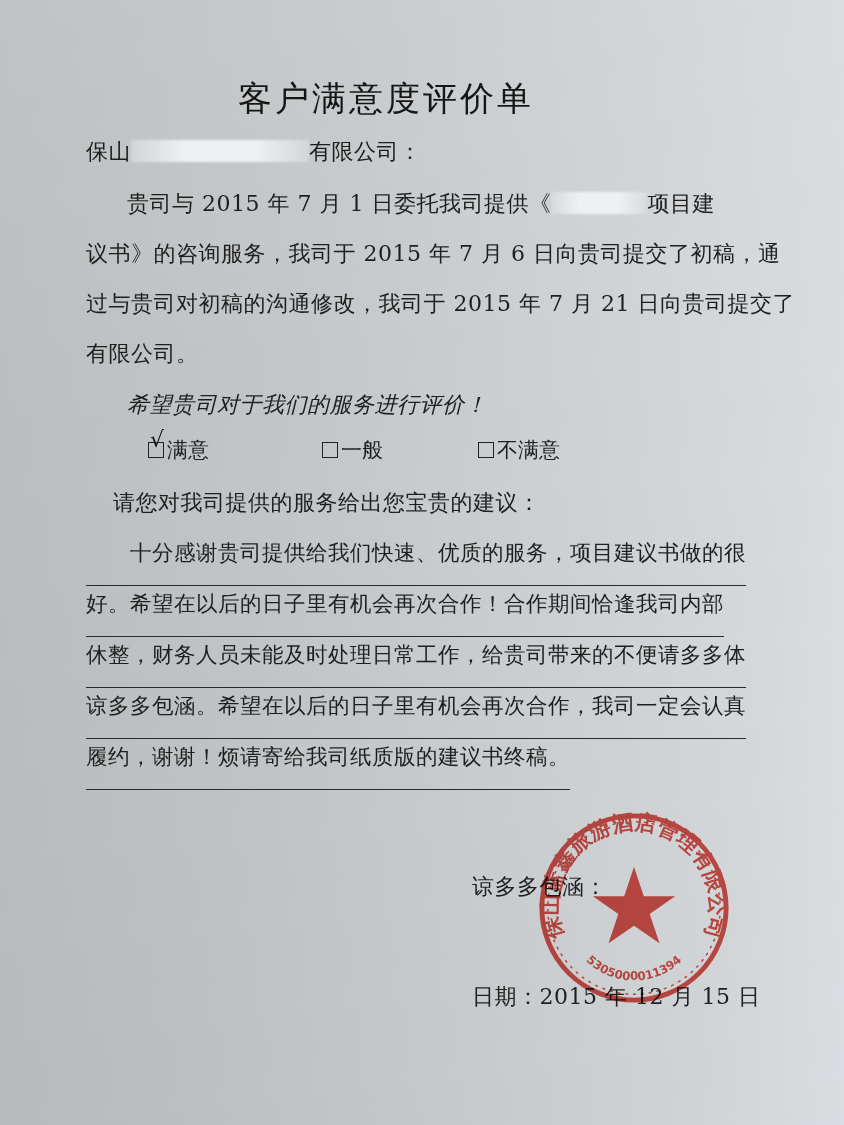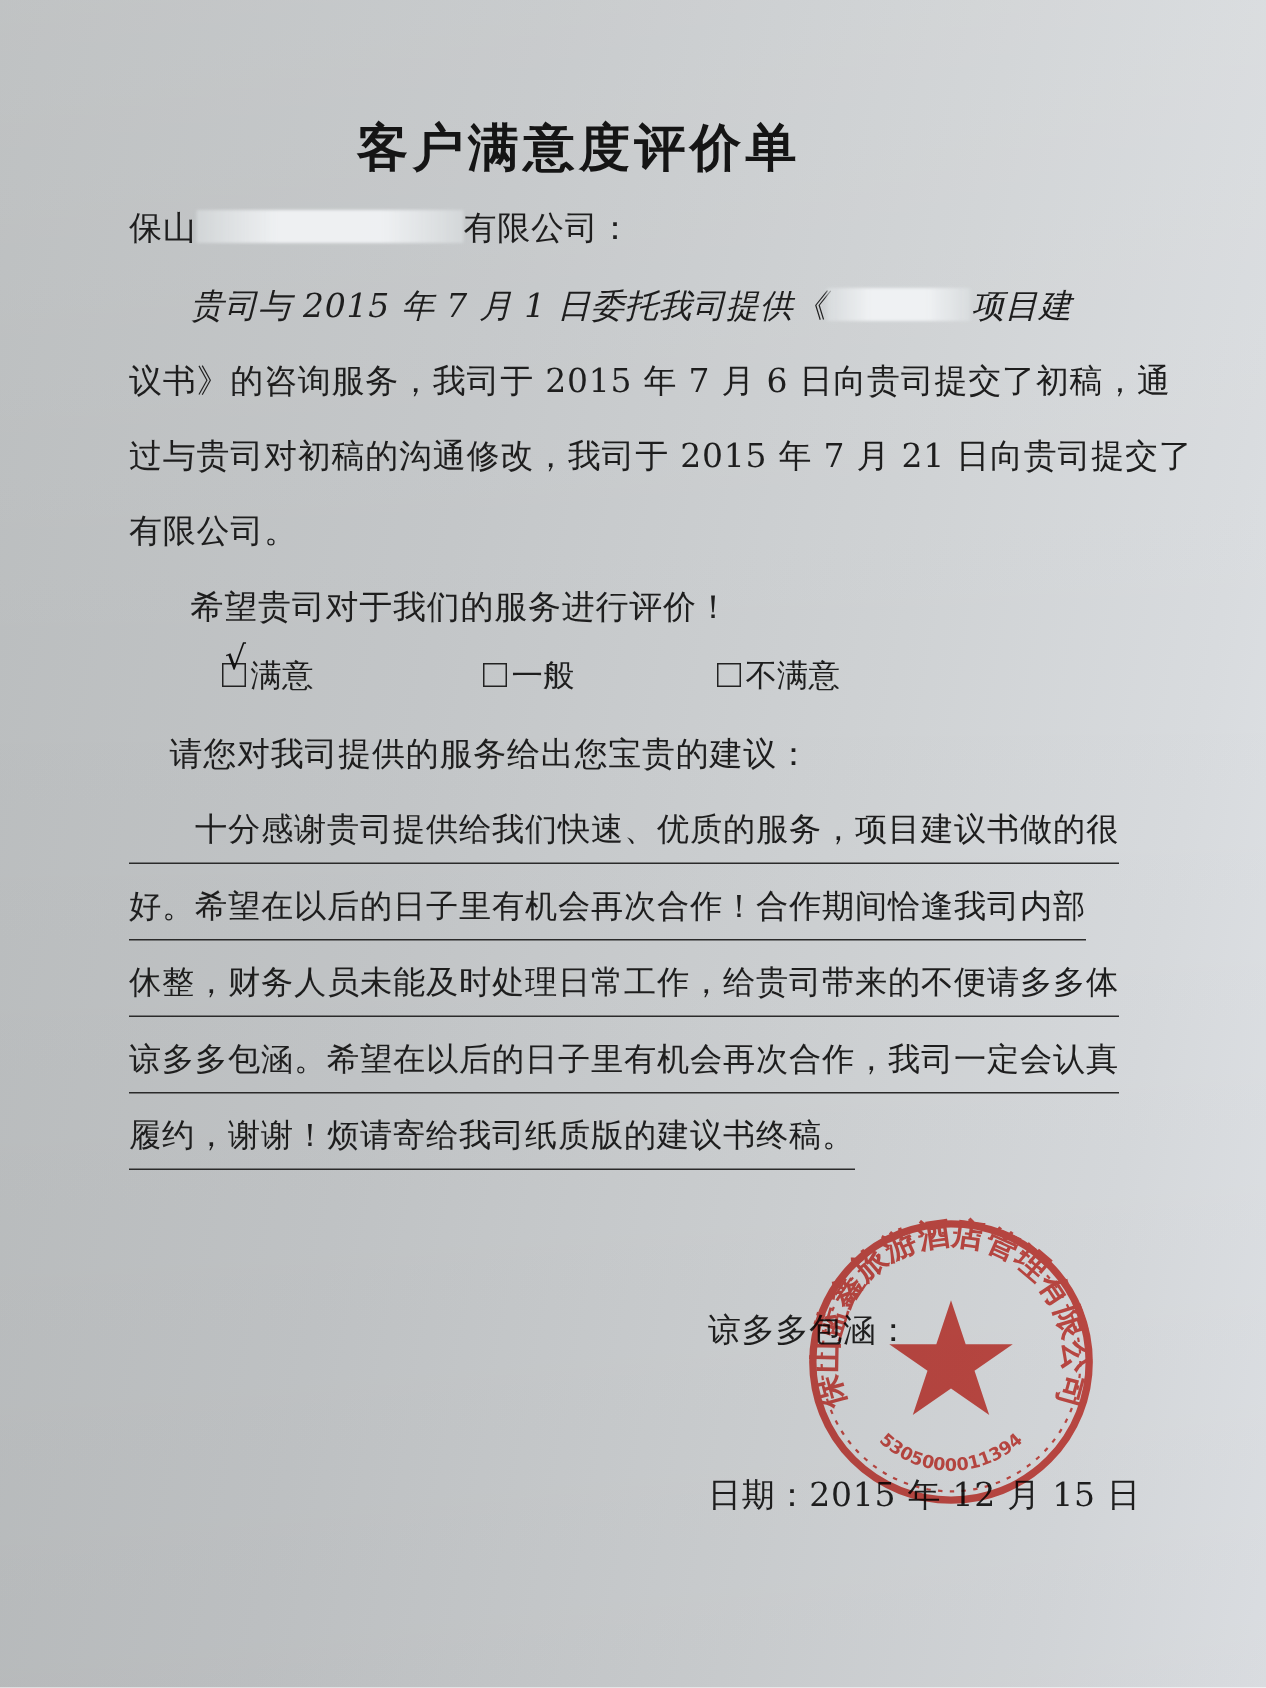--- a/index.html
+++ b/index.html
@@ -9,50 +9,50 @@
     font-family: "DejaVu Serif", "Liberation Serif", serif;
     color: #1e1e1e;
   }
   .paper-shade {
     position: absolute; inset: 0;
     background: linear-gradient(180deg, rgba(255,255,255,0.10) 0%, rgba(0,0,0,0) 40%, rgba(0,0,0,0.04) 100%);
     pointer-events: none;
   }
   .title {
     position: absolute; top: 76px; left: 0; width: 772px; text-align: center;
-    font-size: 34px; letter-spacing: 3px; color: #151515; font-weight: bold;
+    font-size: 34px; letter-spacing: 3px; color: #151515;
   }
   .line { position: absolute; font-size: 22px; white-space: nowrap; letter-spacing: 0.5px; }
   .addressee { top: 137px; left: 86px; }
   .redact {
     display: inline-block; height: 22px; vertical-align: -3px;
     background: linear-gradient(90deg, rgba(220,224,226,0.6), rgba(240,242,244,0.95) 30%, rgba(240,242,244,0.95) 70%, rgba(220,224,226,0.6));
     filter: blur(1px);
   }
-  .p1 { top: 189px; left: 127px; font-style: italic; }
+  .p1 { top: 189px; left: 127px; }
   .p2 { top: 239px; left: 86px; }
   .p3 { top: 289px; left: 86px; }
   .p4 { top: 339px; left: 86px; }
-  .hope { top: 390px; left: 127px; }
+  .hope { top: 390px; left: 127px; font-style: italic; }
   .options { position: absolute; top: 436px; left: 148px; font-size: 21px; }
   .opt { position: absolute; white-space: nowrap; }
   .box {
     display: inline-block; width: 14px; height: 14px; border: 1.5px solid #222;
     vertical-align: -1px; margin-right: 3px; position: relative;
   }
   .tick {
     position: absolute; left: 1px; top: -14px; font-size: 22px; line-height: 1; color: #111;
   }
   .prompt { top: 488px; left: 86px; margin-left: 27px; }
   .comment {
     position: absolute; left: 86px; width: 668px; font-size: 21.5px; letter-spacing: 0.5px;
   }
   .cline {
     position: absolute; left: 0; white-space: nowrap; border-bottom: 1.5px solid #2a2a2a;
-    padding-bottom: 8px;
+    padding-bottom: 18px;
   }
   .stamp-lbl { top: 872px; left: 472px; }
   .date-lbl { top: 982px; left: 472px; }
   .stamp {
     position: absolute; left: 536px; top: 810px; width: 196px; height: 196px;
     opacity: 0.85; mix-blend-mode: multiply;
   }
 </style>
 </head>
 <body>

